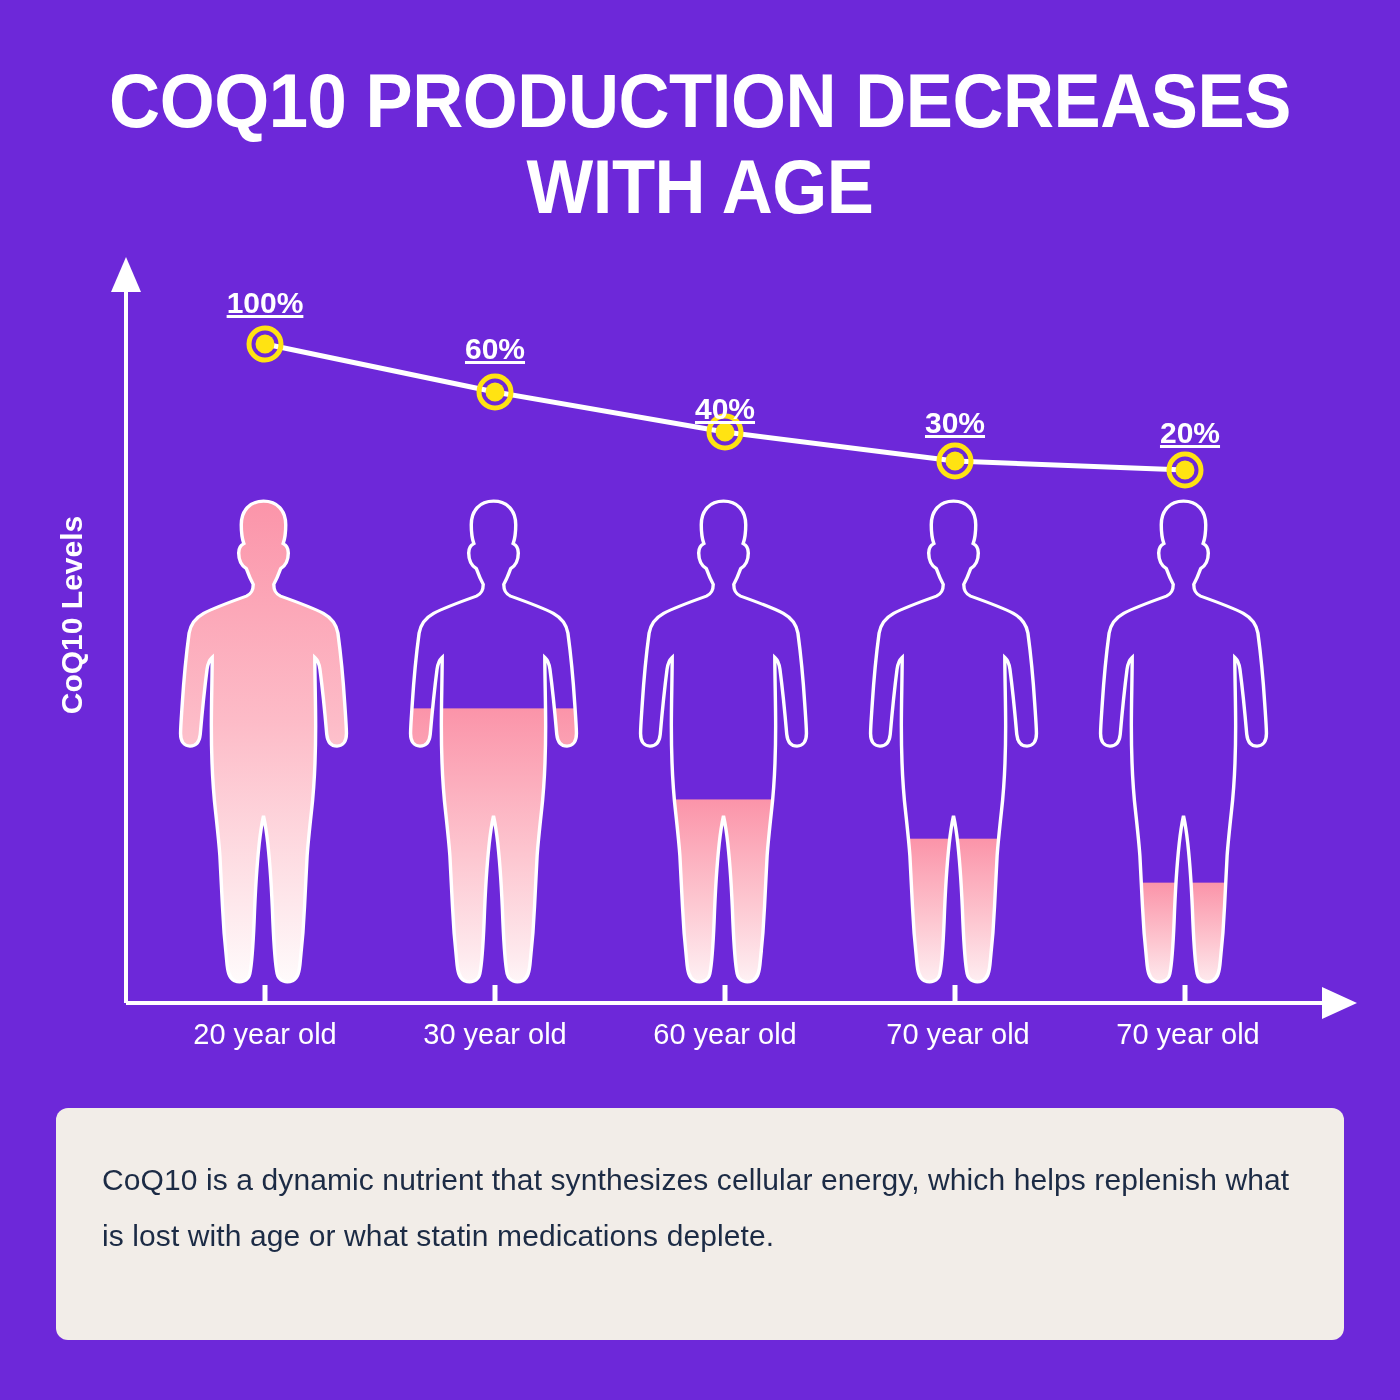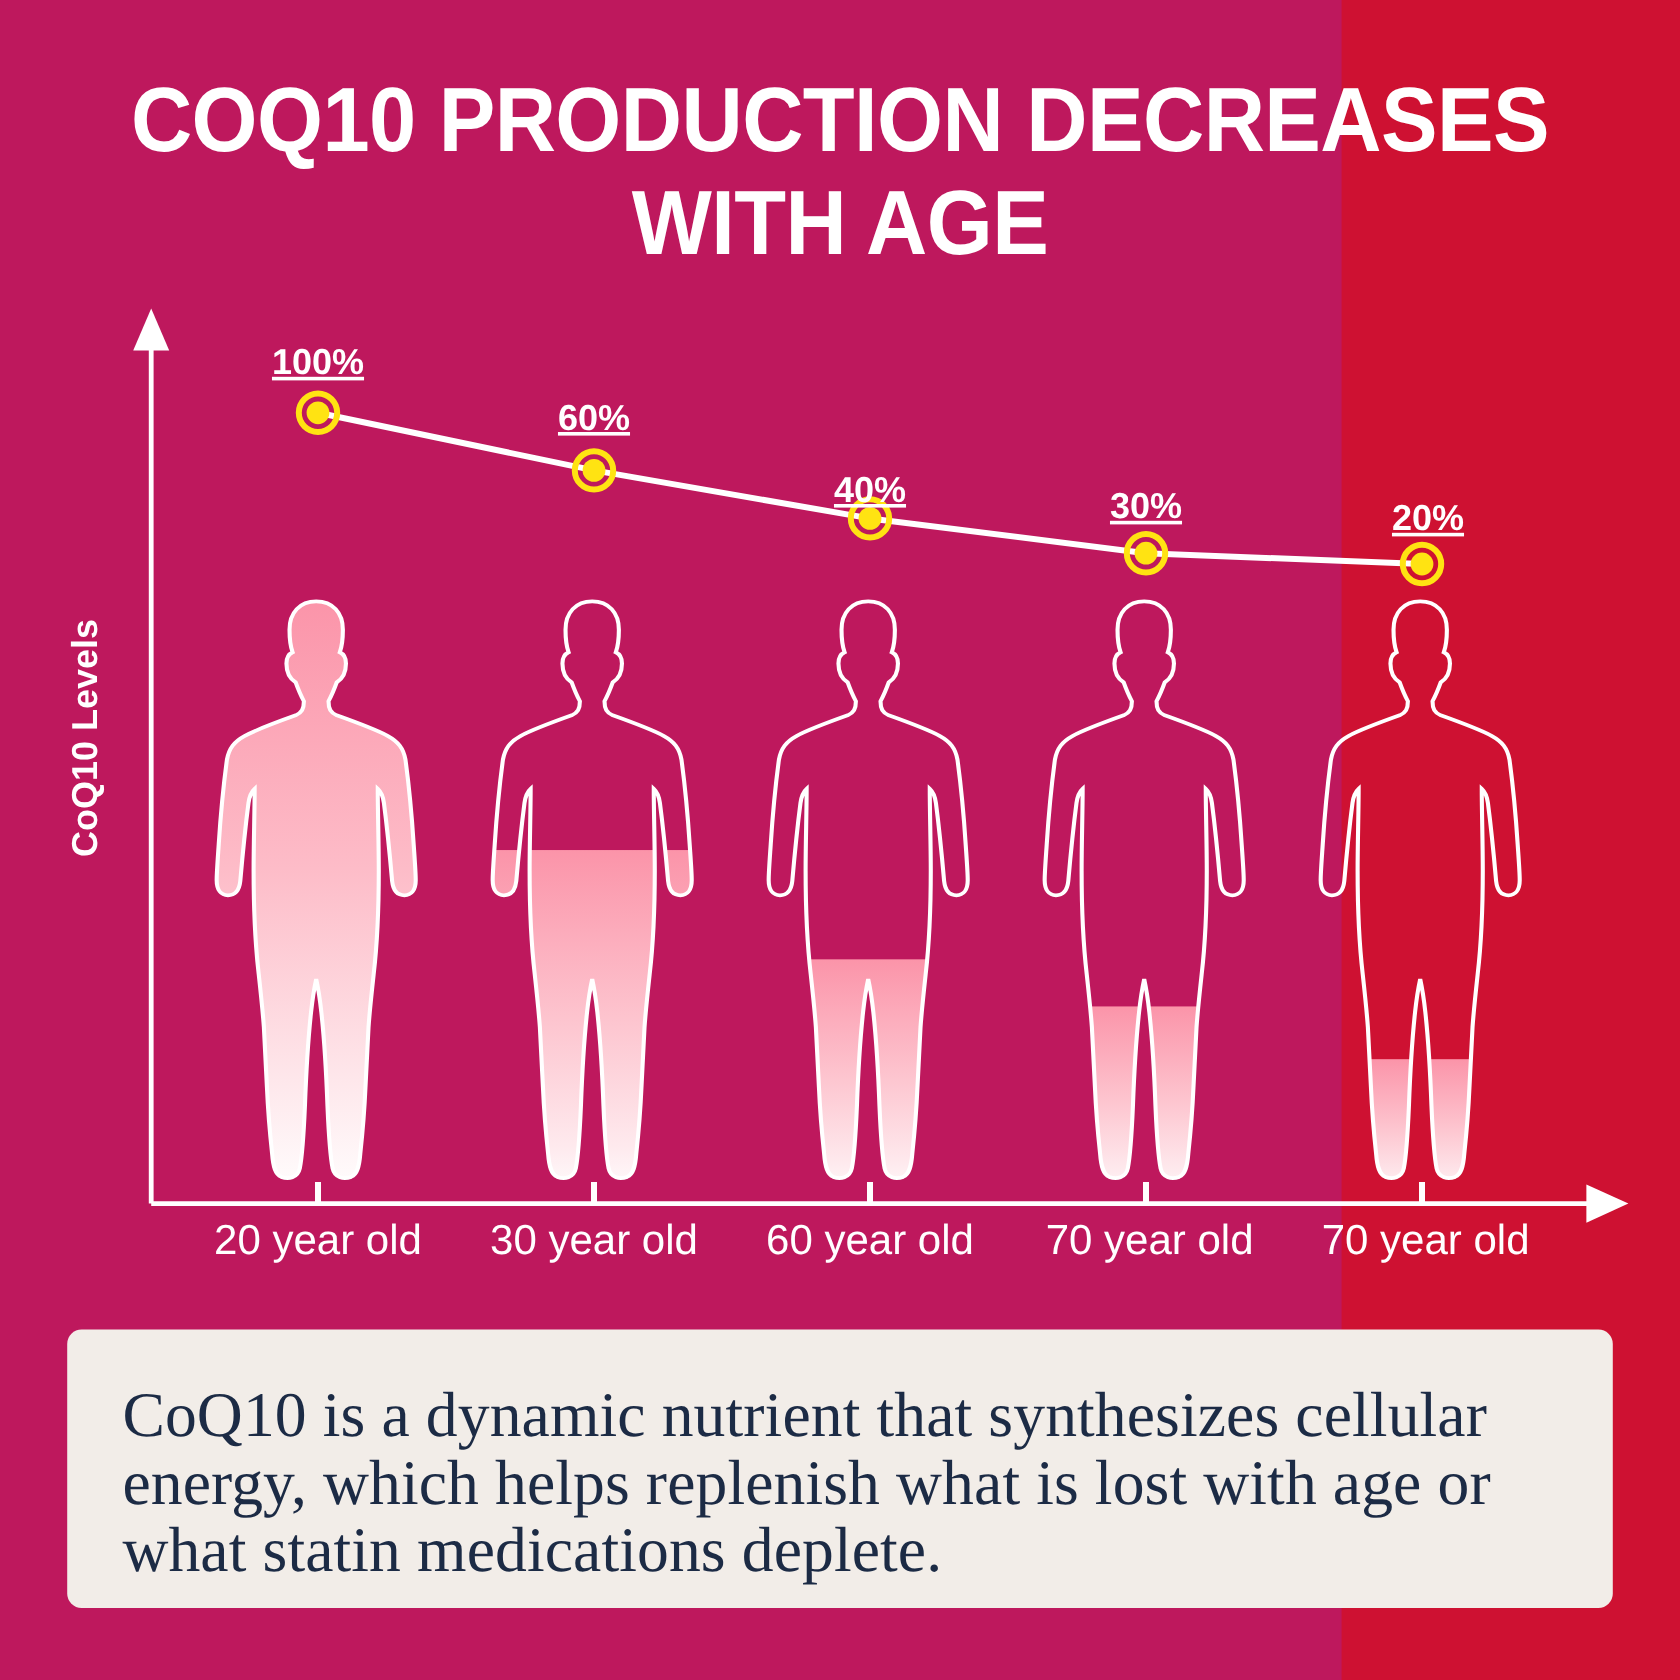--- a/index.html
+++ b/index.html
@@ -8,23 +8,23 @@
   }
   body {
     width: 1400px;
     height: 1400px;
     overflow: hidden;
     background: #CE1132;
     font-family: "Liberation Sans", sans-serif;
   }
   #infographic {
     position: relative;
-    width: 1118px;
+    width: 1400px;
     height: 1400px;
-    background: #be185d;
+    background: #6d28d9;
   }
 
   
   .title-block {
     position: absolute;
     left: 0;
     top: 58px;
     width: 1400px;
     text-align: center;
   }
@@ -67,21 +67,21 @@
     transform: translateX(-50%);
     text-decoration: underline;
   }
 
   
   .cat-label {
     position: absolute;
     color: #FFFFFF;
     font-family: "Liberation Sans Narrow", "Liberation Sans", sans-serif;
     font-weight: normal;
-    font-size: 35px;
+    font-size: 29px;
     line-height: 32px;
     white-space: nowrap;
     transform: translateX(-50%);
     top: 1018px;
   }
 
   
   .yaxis-title {
     position: absolute;
     left: -48px;
@@ -105,23 +105,23 @@
     top: 1108px;
     width: 1288px;
     height: 232px;
     background: #F2EDE8;
     border-radius: 12px;
     box-sizing: border-box;
     padding: 44px 46px 0 46px;
   }
   .caption-text {
     color: #1C2B45;
-    font-family: Liberation Serif, serif;
+    font-family: Liberation Sans, sans-serif;
     font-weight: normal;
-    font-size: 53px;
+    font-size: 30px;
     line-height: 56px;
     letter-spacing: 0.1px;
   }
 </style>
 </head>
 <body>
 
 <div id="infographic">
 
   <div class="title-block">

